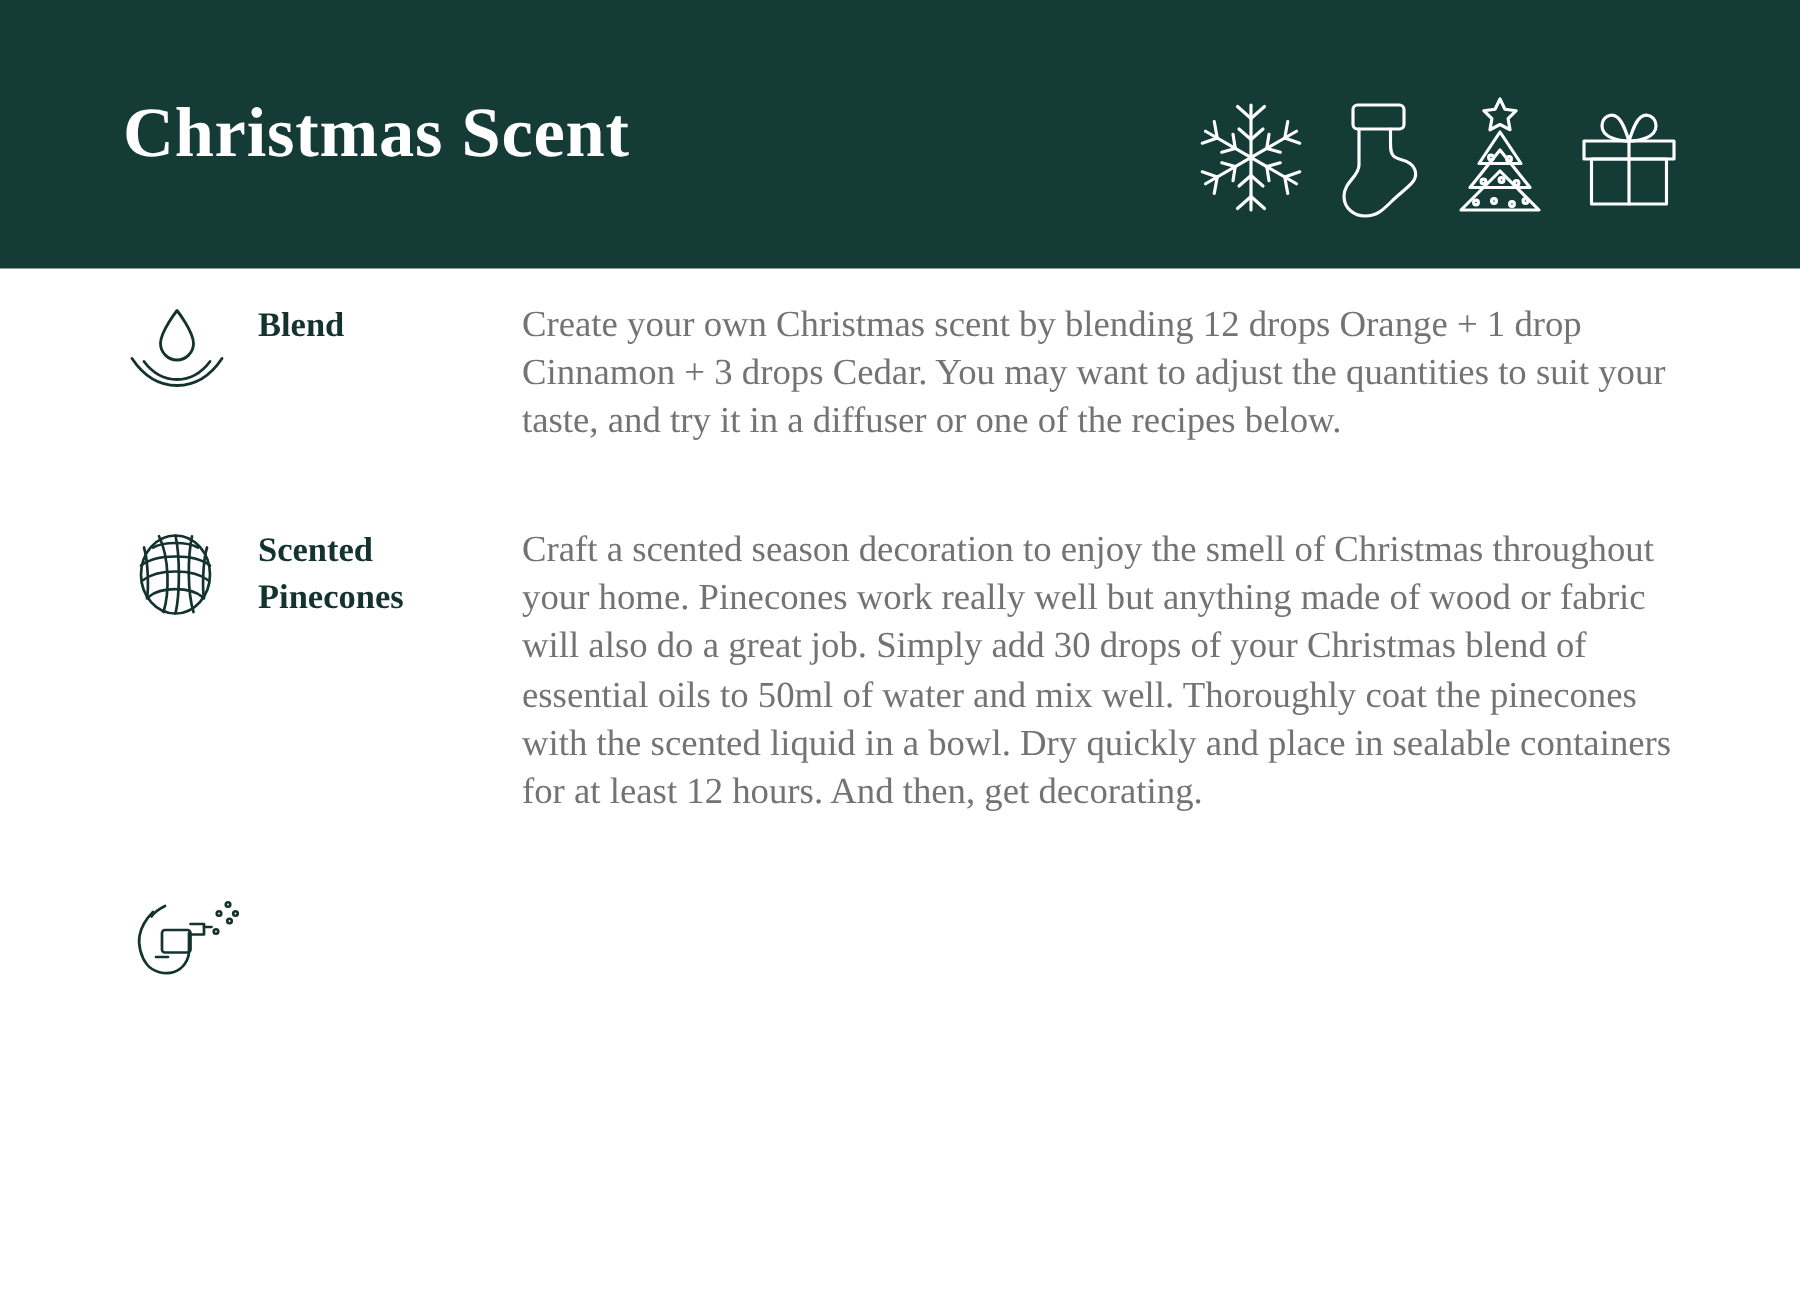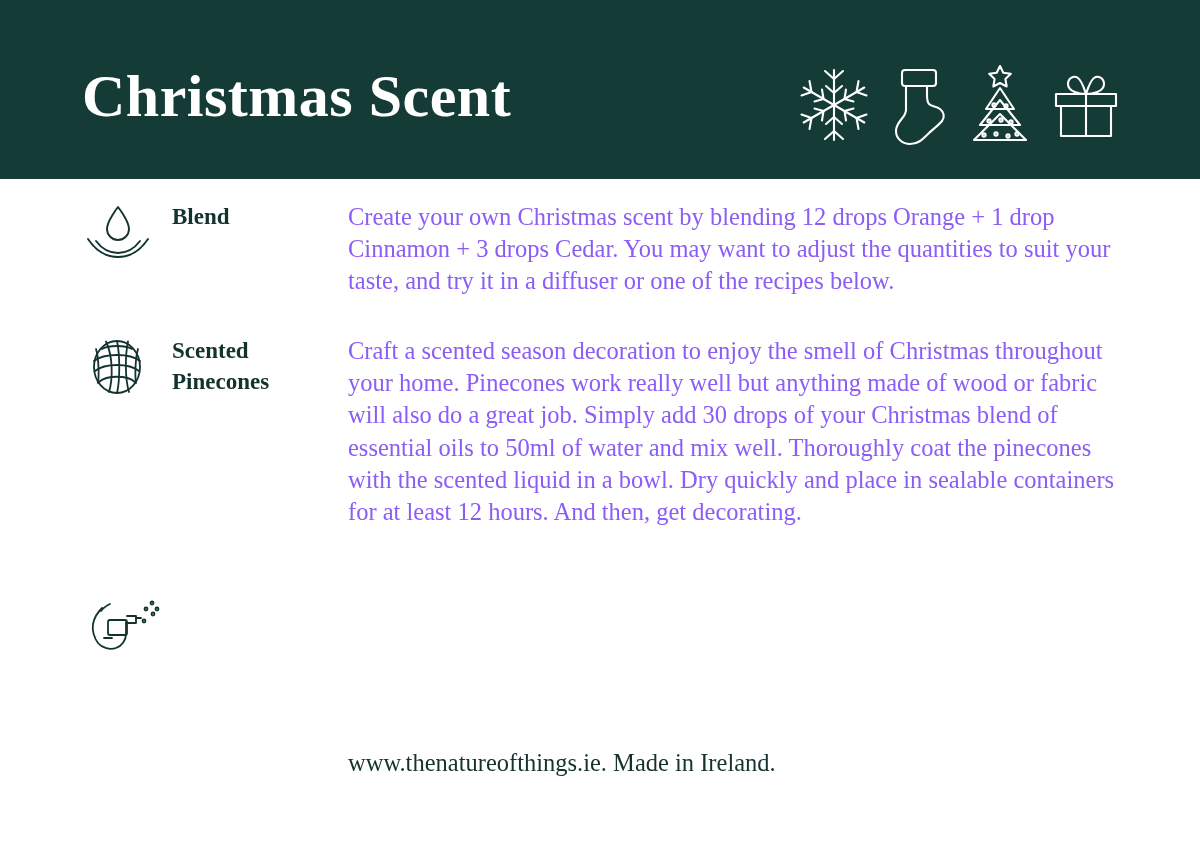--- a/index.html
+++ b/index.html
@@ -33,21 +33,21 @@
     height: 179px;
     background: #143b35;
     box-sizing: border-box;
   }
   .header-title {
     position: absolute;
     left: 82px;
     top: 66px;
     font-family: "Liberation Serif", serif;
     font-weight: bold;
-    font-size: 60px;
+    font-size: 47px;
     letter-spacing: 0.5px;
     color: #ffffff;
     line-height: 1;
     white-space: nowrap;
   }
   .header-icons {
     position: absolute;
     right: 78px;
     top: 62px;
     display: flex;
@@ -96,21 +96,21 @@
   }
 
   .row-body {
     position: absolute;
     left: 348px;
     top: 0;
     width: 790px;
     font-family: "Liberation Serif", serif;
     font-size: 24.5px;
     line-height: 32.2px;
-    color: #8b5cf6;
+    color: #737373;
     text-align: left;
   }
 
   .footer-note {
     position: absolute;
     left: 348px;
     width: 790px;
     font-family: "Liberation Serif", serif;
     font-size: 24.5px;
     line-height: 32px;
@@ -221,21 +221,21 @@
         <svg width="72" height="60" viewBox="0 0 72 60" fill="none" stroke="#14332e" stroke-width="1.9" stroke-linecap="round" stroke-linejoin="round">
           <path d="M36 6 C36 6 25 20 25 28 C25 34 30 39 36 39 C42 39 47 34 47 28 C47 20 36 6 36 6 Z"></path>
           <path d="M14 40 C20 48 28 52 36 52 C44 52 52 48 58 40"></path>
           <path d="M6 38 C14 50 24 56 36 56 C48 56 58 50 66 38"></path>
         </svg>
       </span>
       <div class="row-label">Blend</div>
       <div class="row-body">Create your own Christmas scent by blending 12 drops Orange + 1 drop Cinnamon + 3 drops Cedar. You may want to adjust the quantities to suit your taste, and try it in a diffuser or one of the recipes below.</div>
     </div>
 
-    <div class="row" style="top:156px; height:280px;">
+    <div class="row" style="top:172px; height:280px;">
       <span class="row-icon">
         <svg width="70" height="64" viewBox="0 0 70 64" fill="none" stroke="#14332e" stroke-width="1.8" stroke-linecap="round" stroke-linejoin="round">
           <ellipse cx="35" cy="32" rx="23" ry="26"></ellipse>
           <path d="M12 26 C22 18 48 18 58 26"></path>
           <path d="M13 36 C23 28 47 28 57 36"></path>
           <path d="M17 47 C25 40 45 40 53 47"></path>
           <path d="M20 14 C27 10 43 10 50 14"></path>
           <path d="M24 6.5 C31 21 31 44 27 57"></path>
           <path d="M35 6 C38 20 38 45 35 58"></path>
           <path d="M46 6.5 C43 21 43 44 47 57"></path>
@@ -258,16 +258,15 @@
           <circle cx="64" cy="15" r="1.5"></circle>
           <circle cx="70" cy="9" r="1.5"></circle>
           <circle cx="71" cy="20" r="1.5"></circle>
           <circle cx="62" cy="27" r="1.5"></circle>
           <circle cx="75" cy="15" r="1.5"></circle>
           <path d="M22 44 h8"></path>
         </svg>
       </span>
     </div>
 
-    <div class="footer-note" style="top:568px;">www.thenatureofthings.ie. Made in Ireland.</div>
 
   </div>
 </div>
 
 </body></html>

